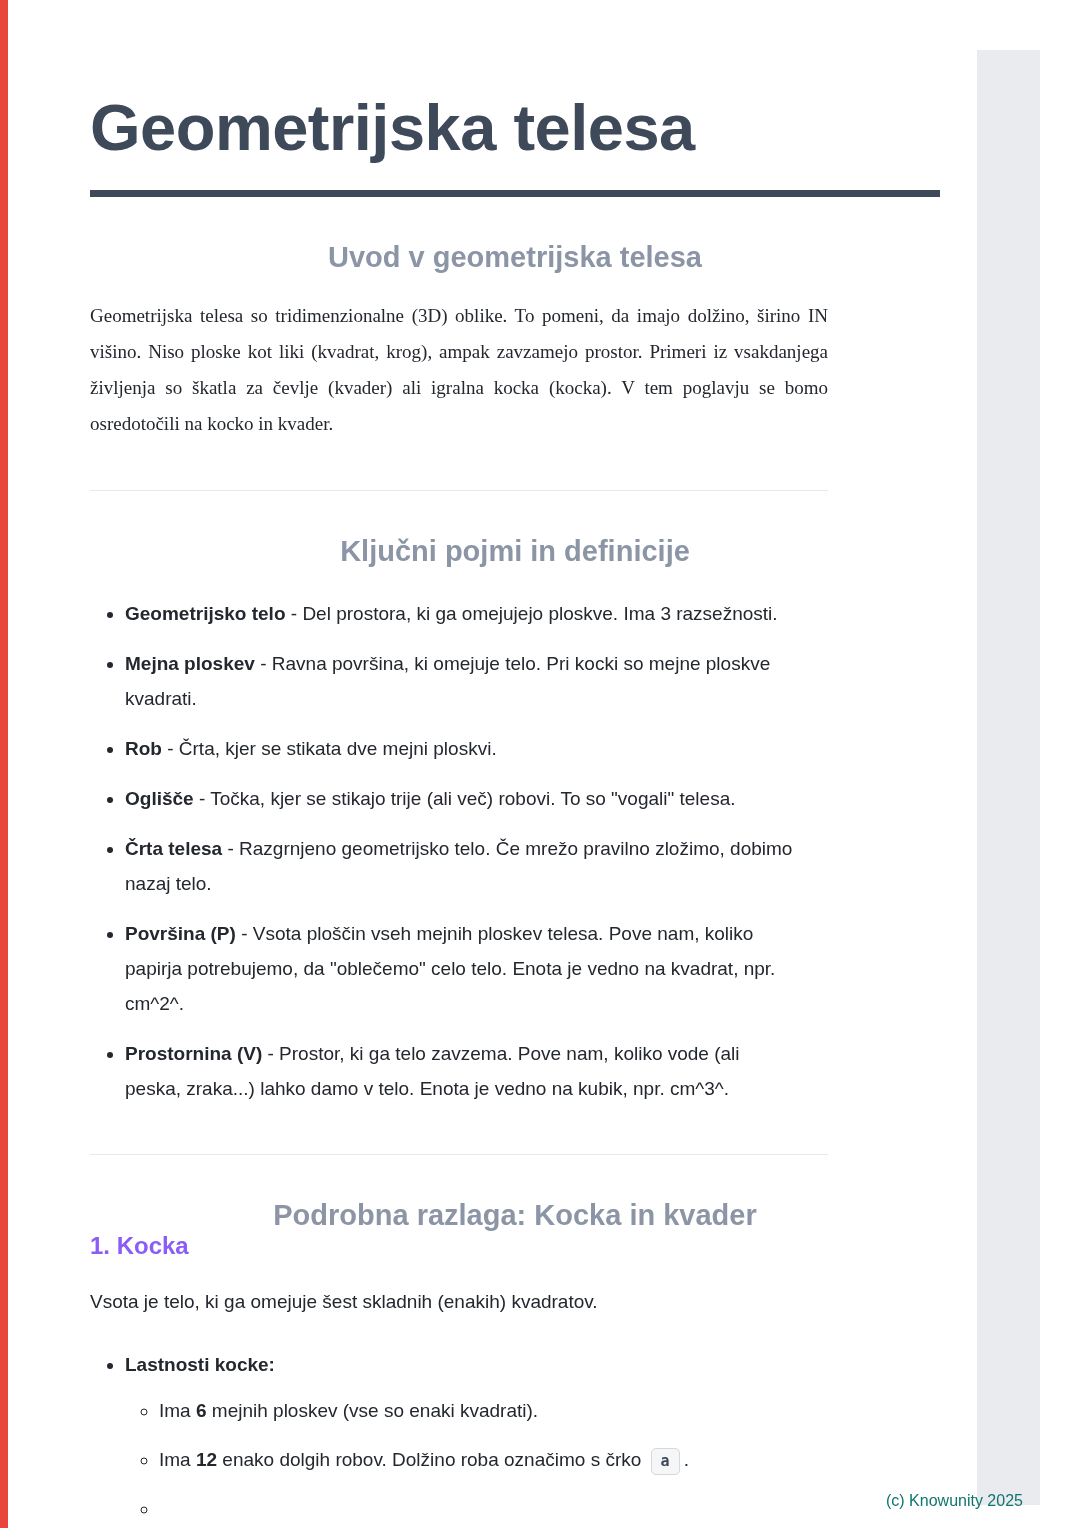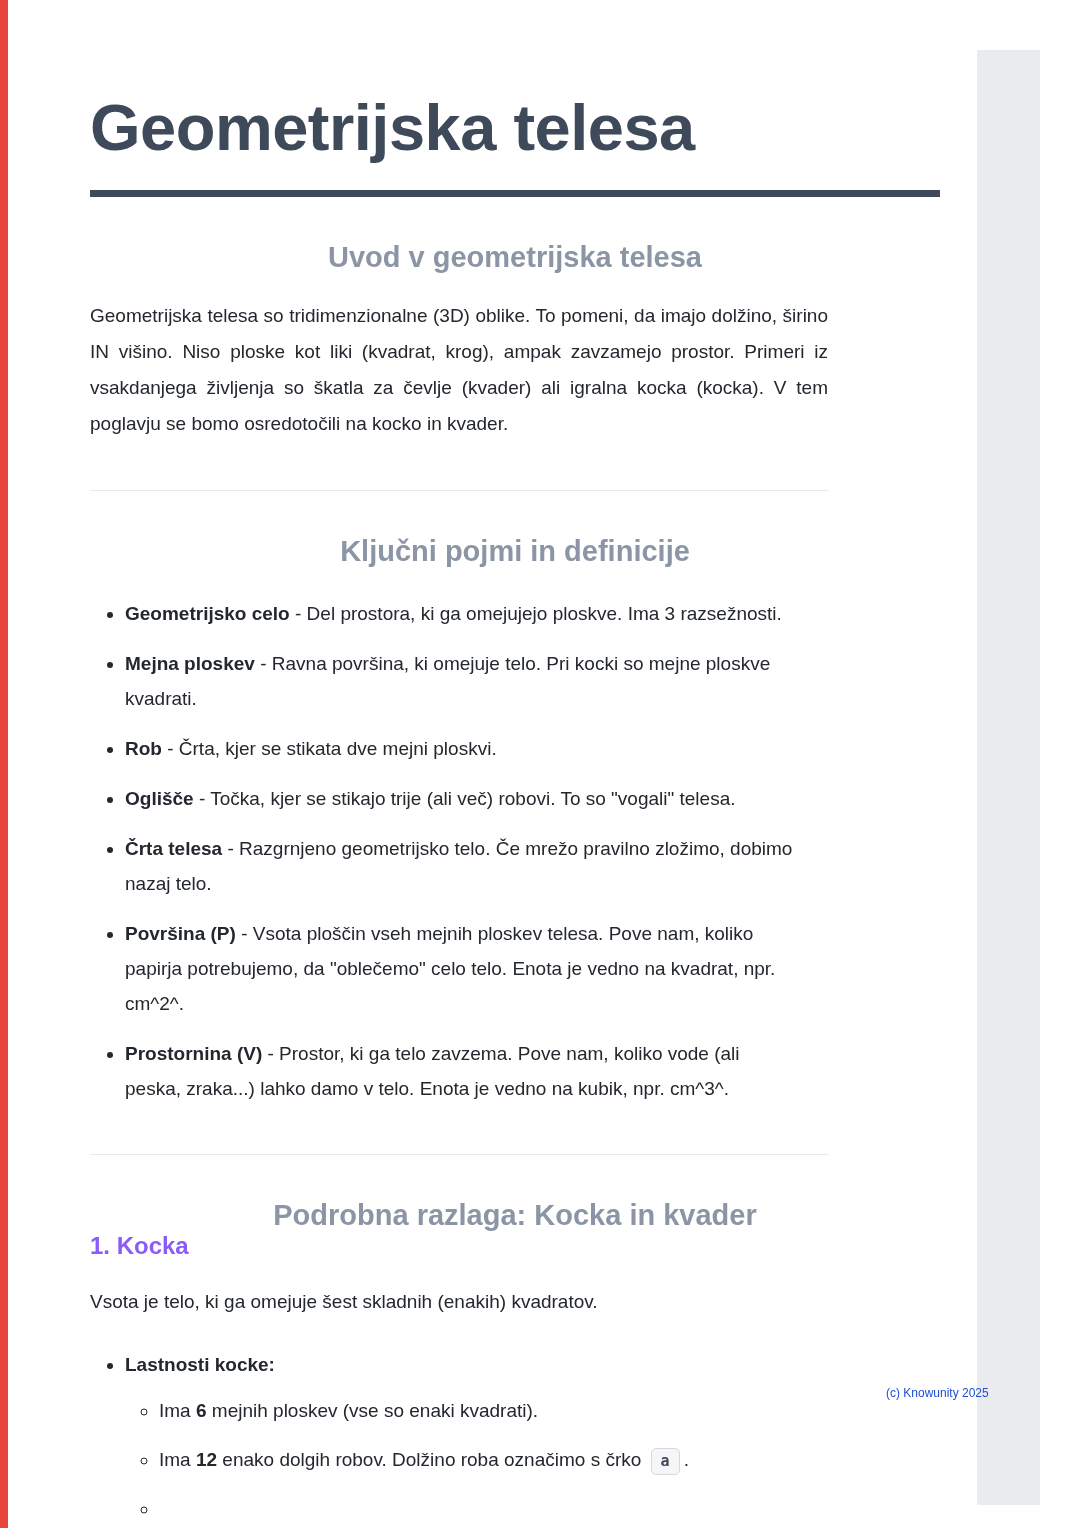--- a/index.html
+++ b/index.html
@@ -39,21 +39,21 @@
     color: #8b95a5; margin-top: 44px; text-align: center;
   }
   h3 {
     font-size: 24px; font-weight: 700;
     color: #8b5cf6; 
   }
   p.body {
     font-size: 19px; line-height: 36px;
     width: 738px; margin-top: 24px;
   }
-  p.justify { text-align: justify; }
+  p.justify { text-align: justify; font-family: Liberation Serif, serif; }
   .divider {
     border: none; border-top: 1px solid #e7e8ea;
     width: 738px; margin-top: 48px;
   }
   ul.terms {
     list-style: disc;
     margin-top: 28px; padding-left: 35px;
     width: 706px;
   }
   ul.terms li {
@@ -83,43 +83,43 @@
     border-radius: 5px;
     background: #f5f6f7;
     padding: 0 9px;
     font-family: "DejaVu Sans Mono", monospace;
     font-size: 15px; font-weight: 700;
     color: #3e4959; line-height: 25px;
     margin: 0 4px;
     vertical-align: baseline;
   }
   .footer {
-    position: absolute; left: 886px; top: 1386px;
-    font-size: 12px; color: #1d4ed8;
+    position: absolute; left: 886px; top: 1492px;
+    font-size: 16px; color: #0f766e;
   }
 </style>
 </head>
 <body>
 
 <div class="page">
   <div class="red-stripe"></div>
   <div class="side-strip"></div>
 
   <div class="content">
     <h1>Geometrijska telesa</h1>
     <div class="title-rule"></div>
 
     <h2>Uvod v geometrijska telesa</h2>
     <p class="body justify">Geometrijska telesa so tridimenzionalne (3D) oblike. To pomeni, da imajo dolžino, širino IN višino. Niso ploske kot liki (kvadrat, krog), ampak zavzamejo prostor. Primeri iz vsakdanjega življenja so škatla za čevlje (kvader) ali igralna kocka (kocka). V tem poglavju se bomo osredotočili na kocko in kvader.</p>
 
     <hr class="divider">
 
     <h2>Ključni pojmi in definicije</h2>
     <ul class="terms">
-      <li><span class="term">Geometrijsko celo</span> <span>- Del prostora, ki ga omejujejo ploskve. Ima 3 razsežnosti.</span></li>
+      <li><span class="term">Geometrijsko telo</span> <span>- Del prostora, ki ga omejujejo ploskve. Ima 3 razsežnosti.</span></li>
       <li><span class="term">Mejna ploskev</span> <span>- Ravna površina, ki omejuje telo. Pri kocki so mejne ploskve kvadrati.</span></li>
       <li><span class="term">Rob</span> <span>- Črta, kjer se stikata dve mejni ploskvi.</span></li>
       <li><span class="term">Oglišče</span> <span>- Točka, kjer se stikajo trije (ali več) robovi. To so "vogali" telesa.</span></li>
       <li><span class="term">Črta telesa</span> <span>- Razgrnjeno geometrijsko telo. Če mrežo pravilno zložimo, dobimo nazaj telo.</span></li>
       <li><span class="term">Površina (P)</span> <span>- Vsota ploščin vseh mejnih ploskev telesa. Pove nam, koliko papirja potrebujemo, da "oblečemo" celo telo. Enota je vedno na kvadrat, npr. cm^2^.</span></li>
       <li><span class="term">Prostornina (V)</span> <span>- Prostor, ki ga telo zavzema. Pove nam, koliko vode (ali peska, zraka...) lahko damo v telo. Enota je vedno na kubik, npr. cm^3^.</span></li>
     </ul>
 
     <hr class="divider">
 

